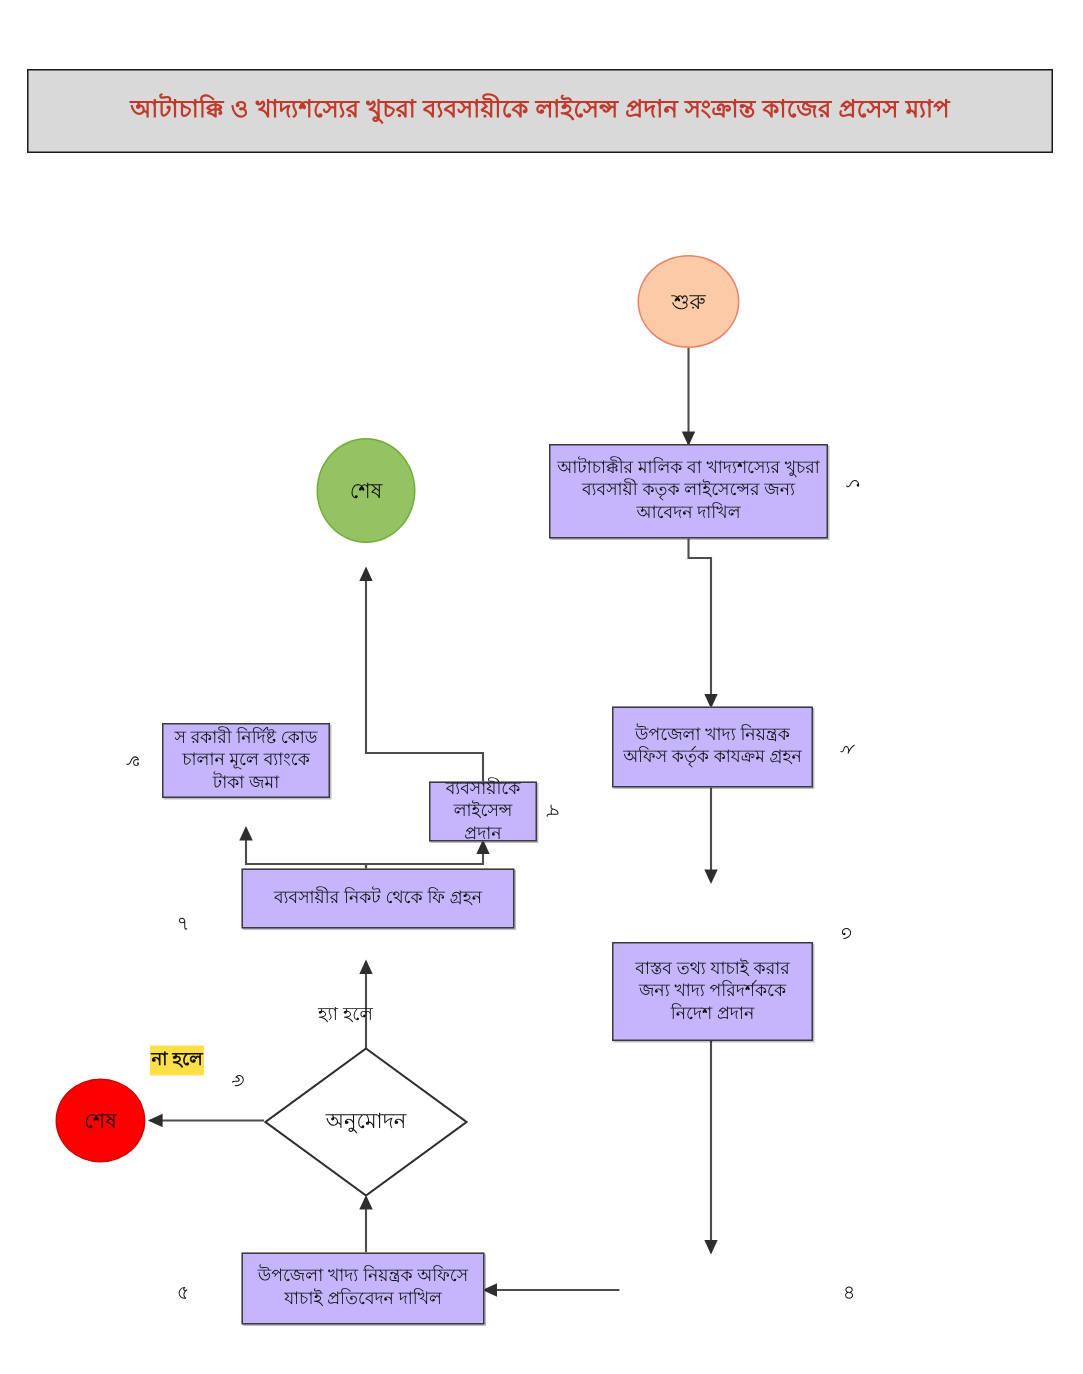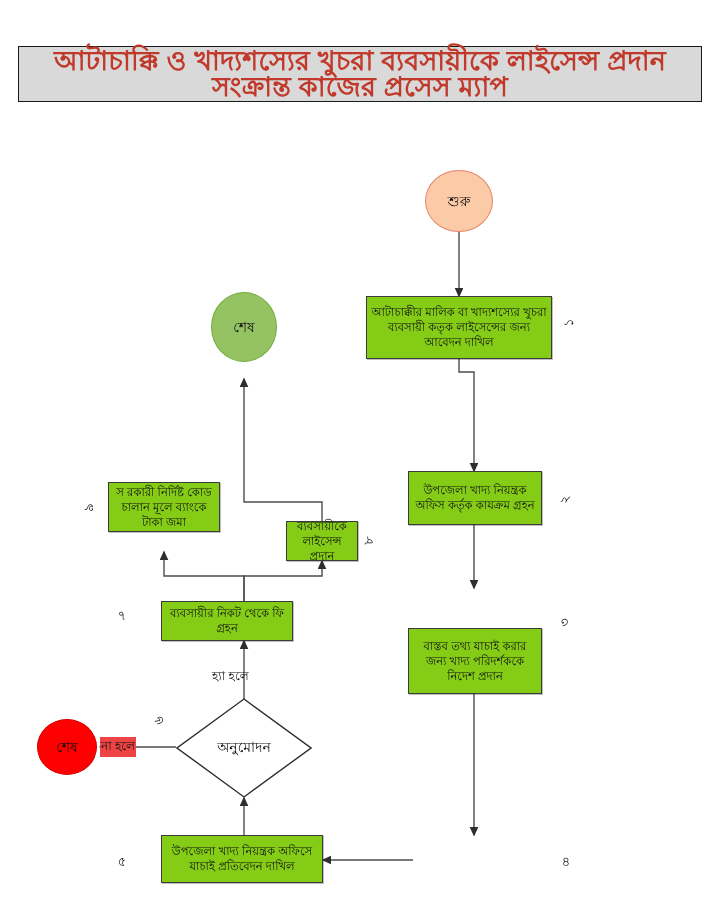--- a/index.html
+++ b/index.html
@@ -25,21 +25,21 @@
     background: #d9d9d9;
     border: 1px solid #1a1a1a;
     box-sizing: border-box;
     display: flex;
     align-items: center;
     justify-content: center;
     text-align: center;
   }
   #title-text {
     color: #c0392b;
-    font-size: 27px;
+    font-size: 16px;
     line-height: 26px;
     font-weight: bold;
     letter-spacing: .2px;
     padding: 0 10px;
   }
 
   
   #flow-canvas {
     position: absolute;
     left: 0;
@@ -58,21 +58,21 @@
   .node {
     position: absolute;
     box-sizing: border-box;
     display: flex;
     align-items: center;
     justify-content: center;
     text-align: center;
   }
 
   .process {
-    background: #84cc16;
+    background: #c4b5fd;
     border: 1px solid #3b3b3b;
     box-shadow: 1px 1px 0 rgba(0,0,0,.25);
     text-align: center;
   }
   .process .node-label {
     font-size: 11.5px;
     line-height: 15px;
     color: #111;
     padding: 2px 4px;
   }
@@ -206,21 +206,21 @@
   <div class="step-num upright" style="left:113px; top:852px;">৫</div>
 
   <div class="decision" style="left:176px; top:698px; width:136px; height:100px;">
     <svg class="diamond-svg" width="136" height="100" viewBox="0 0 136 100">
       <polygon points="68,1 135,50 68,99 1,50" fill="#ffffff" stroke="#2e2e2e" stroke-width="1.4"></polygon>
     </svg>
     <span class="node-label">অনুমোদন</span>
   </div>
   <div class="step-num" style="left:150px; top:710px;">৬</div>
 
-  <div class="node process" style="left:161px; top:601px; width:132px; height:40px;">
+  <div class="node process" style="left:161px; top:579px; width:182px; height:40px;">
     <span class="node-label">ব্যবসায়ীর নিকট থেকে ফি গ্রহন</span>
   </div>
   <div class="step-num upright" style="left:113px; top:606px;">৭</div>
 
   <div class="node process" style="left:286px; top:521px; width:72px; height:40px;">
     <span class="node-label">ব্যবসায়ীকে লাইসেন্স প্রদান</span>
   </div>
   <div class="step-num" style="left:360px; top:530px;">৮</div>
 
   <div class="node process" style="left:108px; top:482px; width:112px; height:50px;">
@@ -230,15 +230,15 @@
 
   <div class="node terminator term-end-green" style="left:211px; top:292px; width:66px; height:70px;">
     <span class="node-label">শেষ</span>
   </div>
 
   <div class="node terminator term-end-red" style="left:37px; top:719px; width:60px; height:56px;">
     <span class="node-label">শেষ</span>
   </div>
 
   <div class="edge-label" style="left:212px; top:656px;margin-top:11px;">হ্যা হলে</div>
-  <div class="edge-label" style="left:100px; top:737px; background:#ef4444; padding:0 1px;">না হলে</div>
+  <div class="edge-label" style="left:100px; top:697px; background:#fde047; padding:0 1px;font-weight:bold;">না হলে</div>
 
 </div>
 
 </body></html>

